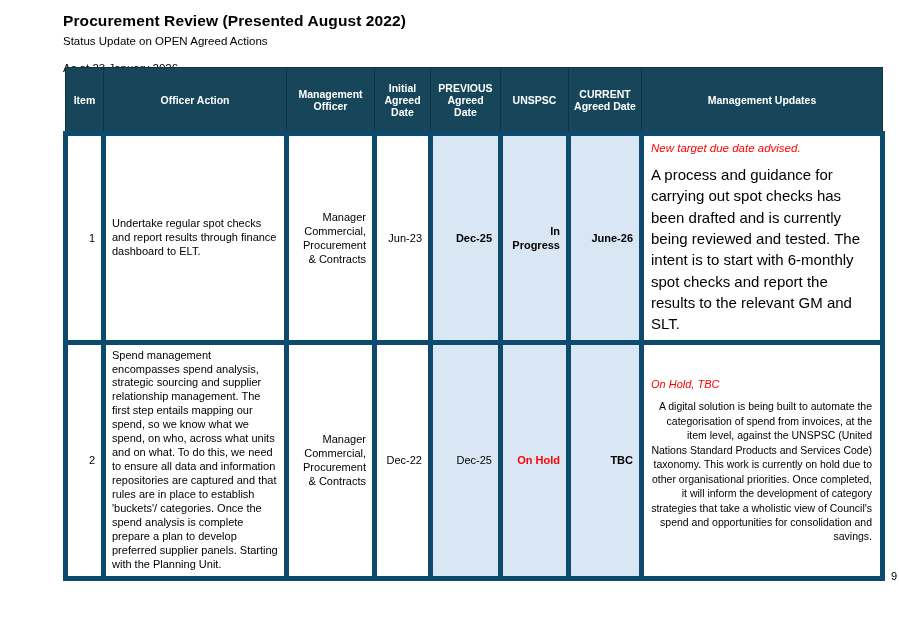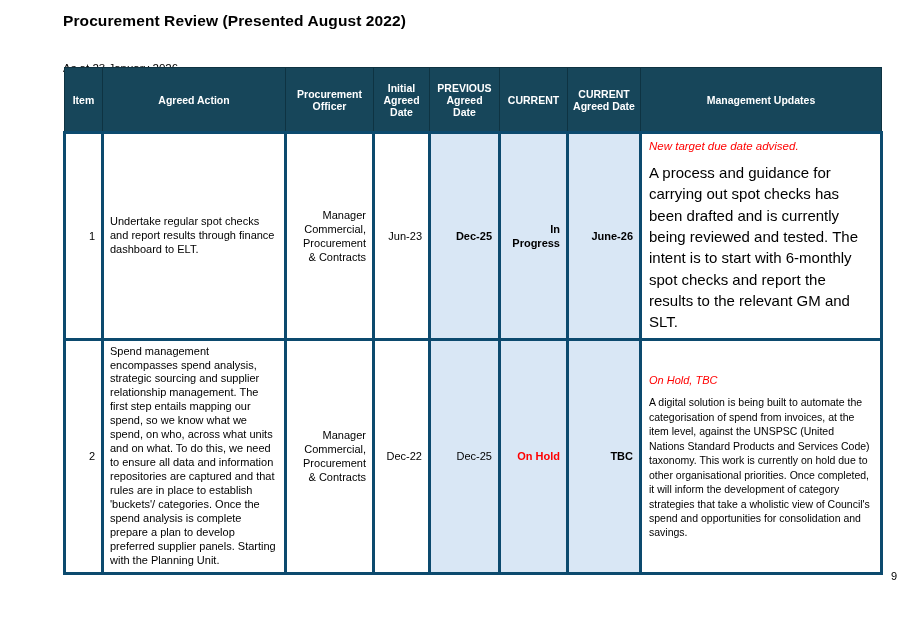--- a/index.html
+++ b/index.html
@@ -63,21 +63,21 @@
     font-size: 10.5px;
     font-weight: bold;
     text-align: center;
     vertical-align: middle;
     border: 1px solid #0e3342;
     border-bottom: 1px solid #1a1a1a;
     padding: 4px 5px;
     height: 55px;
   }
   td {
-    border: 3px solid #0c4a6e;
+    border: 5px solid #0c4a6e;
     font-size: 11px;
     color: #000000;
     vertical-align: middle;
     padding: 4px 6px;
     background: #ffffff;
     line-height: 1.28;
   }
   tr.row-1 td { height: 104px; }
   tr.row-2 td { height: 210px; }
 
@@ -97,59 +97,60 @@
     font-style: italic;
     margin: 0 0 8px 0;
     font-size: 11.5px;
   }
   tr.row-2 .mgmt-note { font-size: 11px; }
   .mgmt-body {
     margin: 0;
     font-size: 15px;
     line-height: 1.42;
   }
-  tr.row-2 .mgmt-body { font-size: 10.5px; line-height: 1.38; }
+  tr.row-2 .mgmt-body { font-size: 10.5px; line-height: 1.38; text-align: right; }
 
   td.action-cell { line-height: 1.27; }
 
   .page-number {
     position: absolute;
     right: 18px;
     top: 570px;
     font-size: 11px;
     color: #000000;
   }
 </style>
 </head>
 <body>
 
 <div class="page">
 
   <div class="doc-title">Procurement Review (Presented August 2022)</div>
+  <div class="doc-sub1">Status Update on OPEN Agreed Actions</div>
   <div class="doc-sub2">As at 23 January 2026</div>
 
   <table class="review-table">
     <colgroup>
       <col class="c-item">
         <col class="c-action">
         <col class="c-officer">
         <col class="c-init">
       <col class="c-prev">
         <col class="c-status">
         <col class="c-curr">
         <col class="c-mgmt">
     </colgroup>
     <thead>
       <tr>
         <th>Item</th>
-        <th>Agreed Action</th>
-        <th>Procurement Officer</th>
+        <th>Officer Action</th>
+        <th>Management Officer</th>
         <th>Initial Agreed Date</th>
         <th>PREVIOUS Agreed Date</th>
-        <th>CURRENT</th>
+        <th>UNSPSC</th>
         <th>CURRENT Agreed Date</th>
         <th>Management Updates</th>
       </tr>
     </thead>
     <tbody>
       <tr class="row-1">
         <td class="center">1</td>
         <td class="action-cell">Undertake regular spot checks and report results through finance dashboard to ELT.</td>
         <td class="center">Manager Commercial, Procurement &amp; Contracts</td>
         <td class="center">Jun-23</td>

